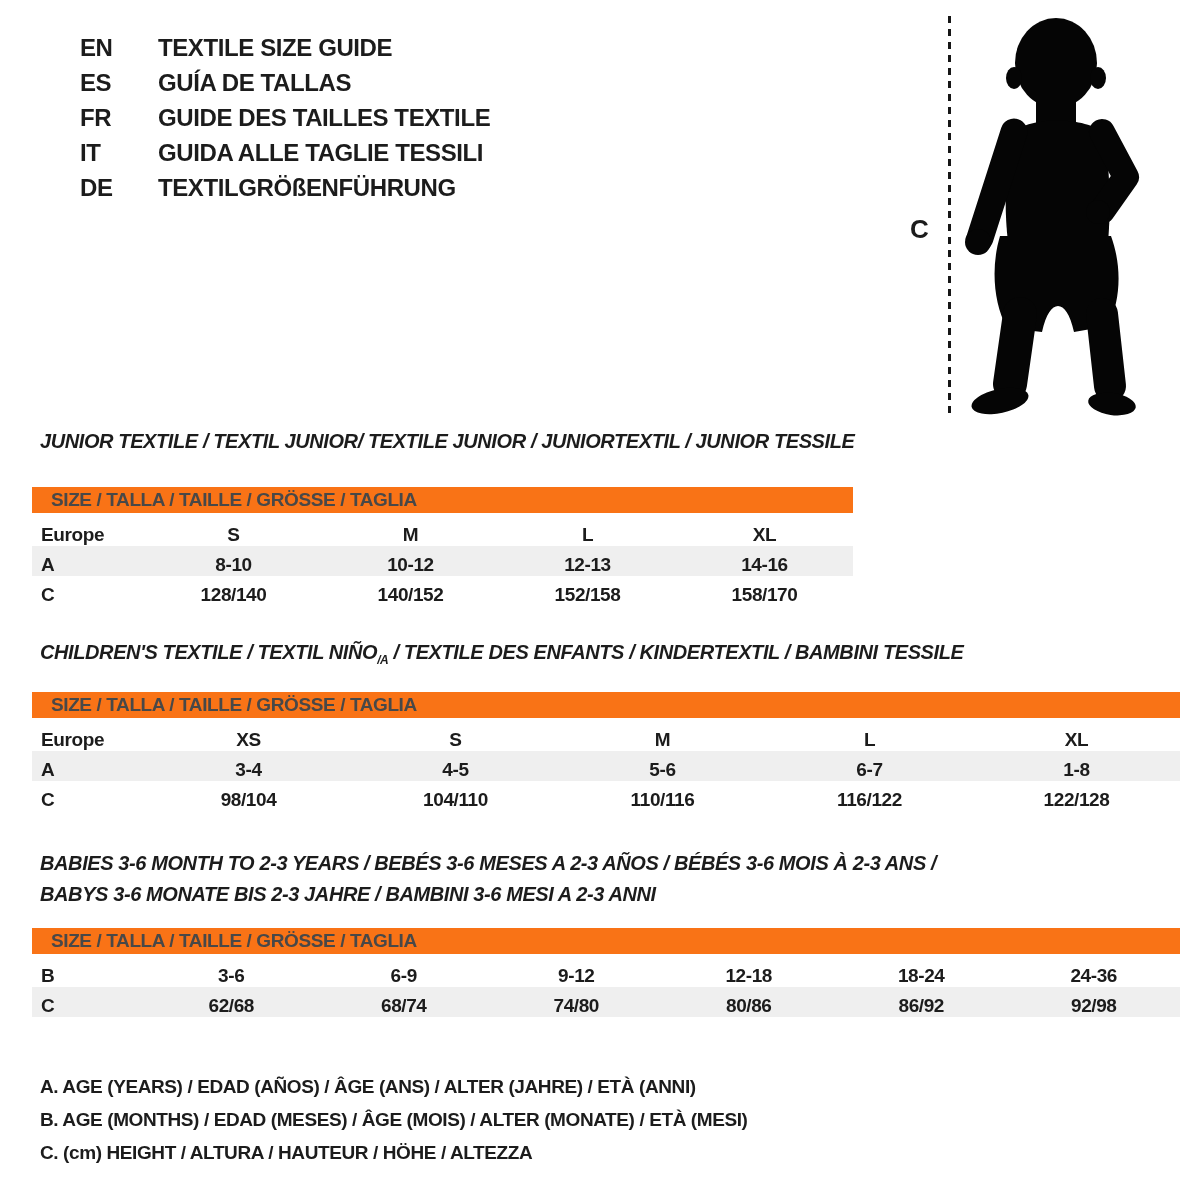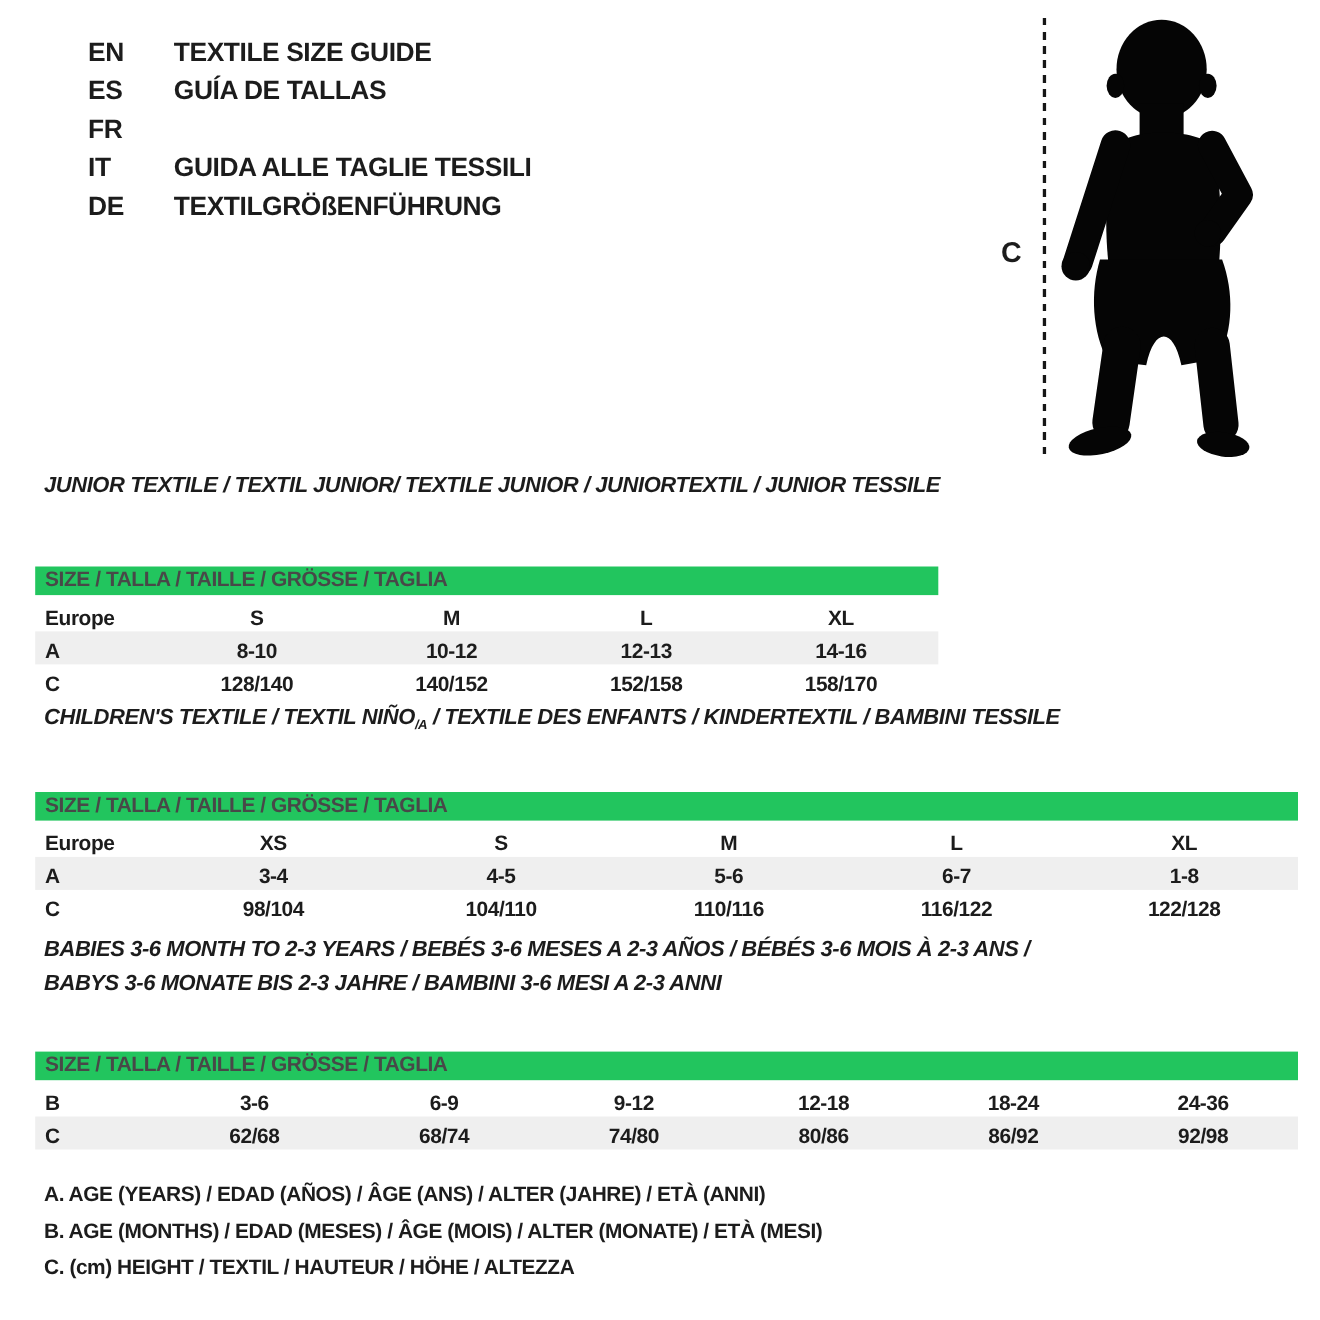--- a/index.html
+++ b/index.html
@@ -71,27 +71,26 @@
   .tbl-title-multiline {
     line-height: 31px;
   }
   .tbl {
     position: absolute;
     left: 32px;
   }
   .bar {
     height: 26px;
     margin-bottom: 3px;
-    background: #22c55e;
+    background: #f97316;
     display: flex;
     align-items: center;
-    padding-left: 9px;
+    padding-left: 19px;
     font-size: 19px;
     color: #484848;
-    margin-top: 28px;
   }
   .trow {
     display: flex;
     height: 30px;
     align-items: flex-end;
     font-size: 19px;
   }
   .trow.shaded { background: #efefef; }
   .trow .lbl {
     width: 113px;
@@ -120,20 +119,21 @@
   <div class="lang-row">
     <span class="lang-code">EN</span>
     <span class="lang-label">TEXTILE SIZE GUIDE</span>
   </div>
   <div class="lang-row">
     <span class="lang-code">ES</span>
     <span class="lang-label">GUÍA DE TALLAS</span>
   </div>
   <div class="lang-row">
     <span class="lang-code">FR</span>
+    <span class="lang-label">GUIDE DES TAILLES TEXTILE</span>
   </div>
   <div class="lang-row">
     <span class="lang-code">IT</span>
     <span class="lang-label">GUIDA ALLE TAGLIE TESSILI</span>
   </div>
   <div class="lang-row">
     <span class="lang-code">DE</span>
     <span class="lang-label">TEXTILGRÖßENFÜHRUNG</span>
   </div>
 </div>
@@ -245,14 +245,14 @@
     <span class="val">74/80</span>
     <span class="val">80/86</span>
     <span class="val">86/92</span>
     <span class="val">92/98</span>
   </div>
 </div>
 
 <div class="legend">
   <div>A. AGE (YEARS) / EDAD (AÑOS) / ÂGE (ANS) / ALTER (JAHRE) / ETÀ (ANNI)</div>
   <div>B. AGE (MONTHS) / EDAD (MESES) / ÂGE (MOIS) / ALTER (MONATE) / ETÀ (MESI)</div>
-  <div>C. (cm) HEIGHT / TEXTIL / HAUTEUR / HÖHE / ALTEZZA</div>
+  <div>C. (cm) HEIGHT / ALTURA / HAUTEUR / HÖHE / ALTEZZA</div>
 </div>
 
 </body></html>

